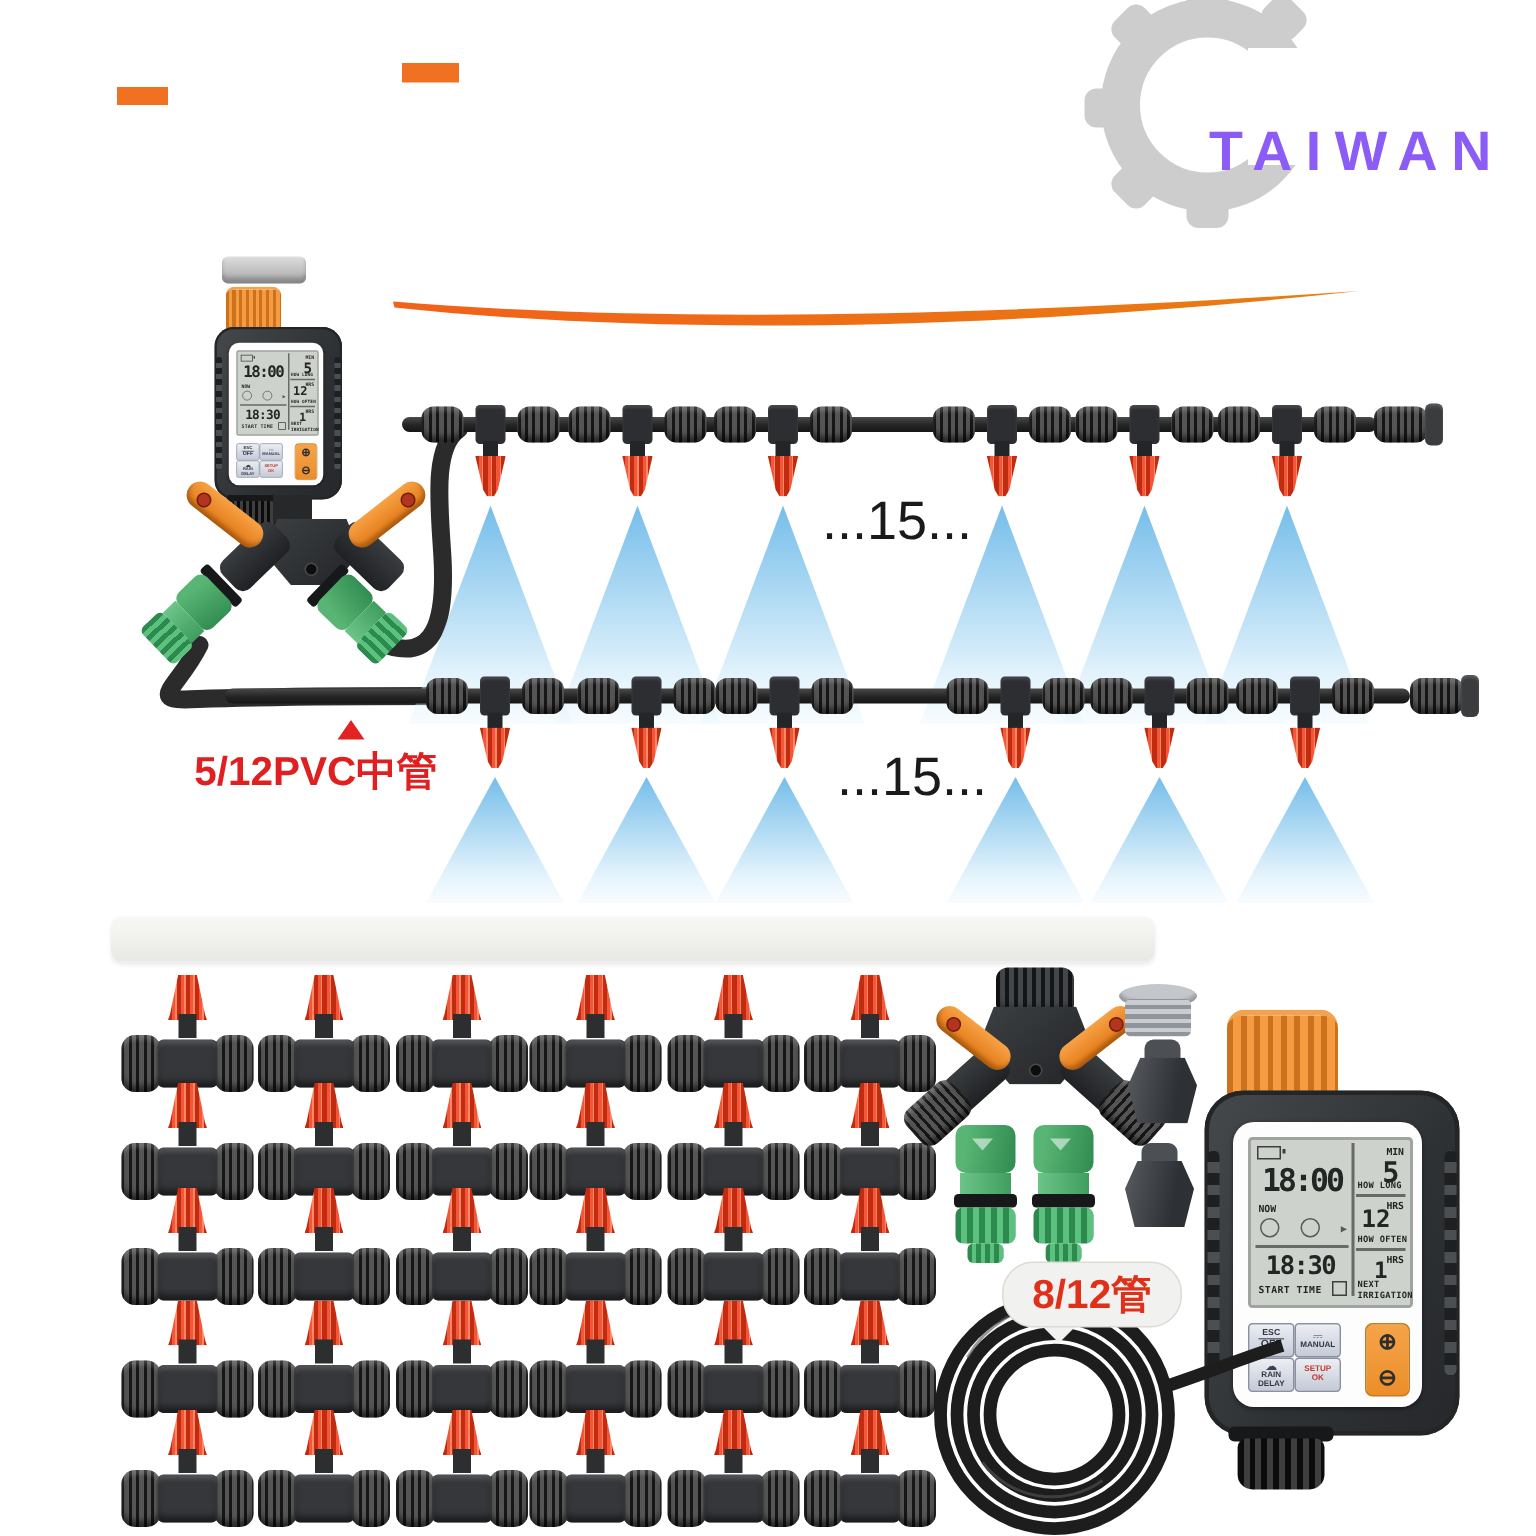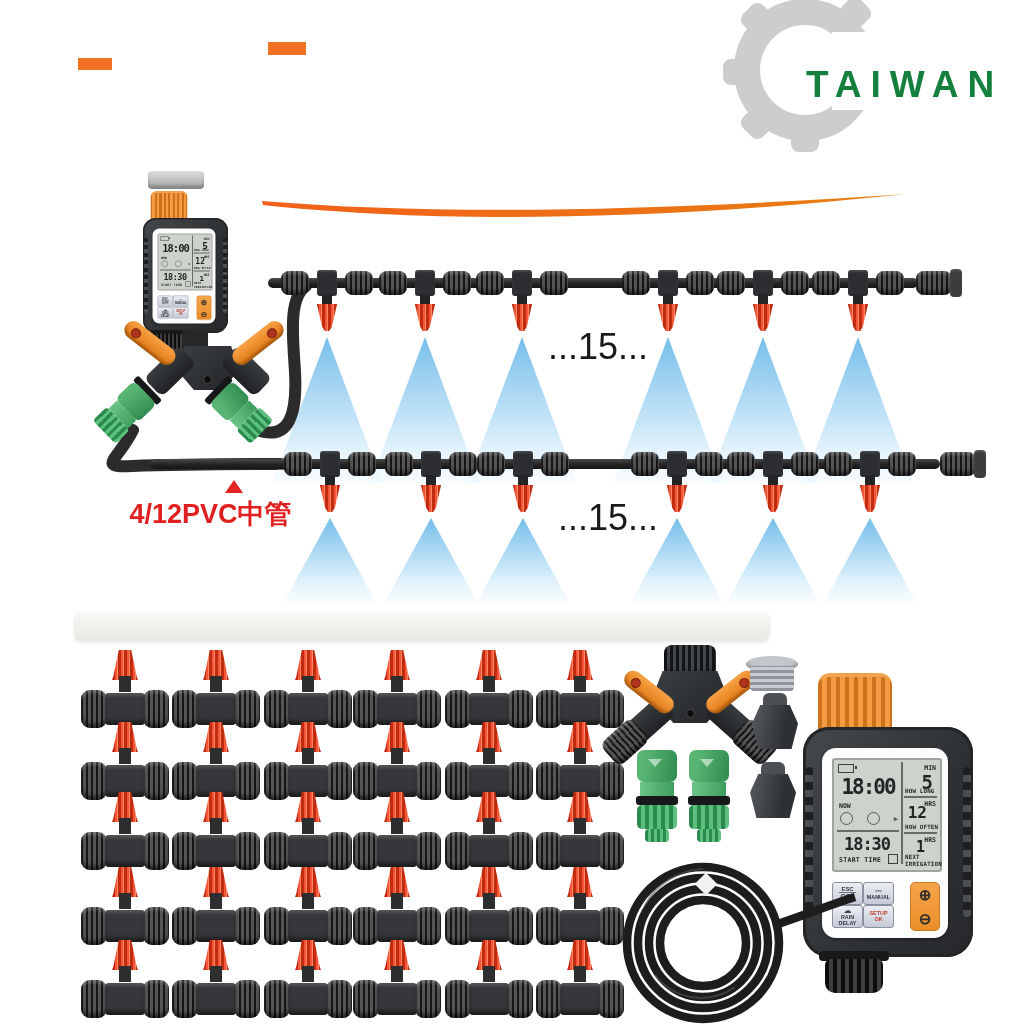--- a/index.html
+++ b/index.html
@@ -4,21 +4,21 @@
 <style>
   html,body{margin:0;padding:0;background:#fff;}
   #stage{position:relative;width:1024px;height:1024px;background:#ffffff;overflow:hidden;
          font-family:"Liberation Sans",sans-serif;}
   .abs{position:absolute;}
   
   .logo{left:14px;top:4px;font-size:70px;font-weight:900;color:#161616;letter-spacing:1px;line-height:1;}
   .logo-reg{font-size:20px;font-weight:700;vertical-align:28px;}
   .logo-bar{background:#f07122;}
   
-  .wm-text{left:806px;top:64px;font-size:37px;font-weight:700;letter-spacing:9px;color:#15803d;}
+  .wm-text{left:806px;top:80px;font-size:37px;font-weight:700;letter-spacing:9px;color:#8b5cf6;}
   
   .title{left:295px;top:126px;width:620px;text-align:center;font-size:54px;font-weight:900;color:#101010;}
   
   .gap-label{font-size:36px;color:#1a1a1a;font-weight:500;}
   .pipe-label{left:98px;top:496px;width:225px;text-align:center;font-size:27px;font-weight:700;color:#e02020;}
   .red-tri{left:225px;top:480px;width:0;height:0;border-left:9px solid transparent;border-right:9px solid transparent;border-bottom:13px solid #e32222;}
   
   .pipe{height:10px;background:linear-gradient(#4a4a4a,#242424 55%,#161616);border-radius:5px;}
   .rib{background:repeating-linear-gradient(90deg,#161616 0 2px,#555 2px 5px);
        box-shadow:inset 0 3px 3px rgba(255,255,255,.18),inset 0 -4px 4px rgba(0,0,0,.55);}
@@ -267,21 +267,21 @@
       </div>
       <div class="abs spray" style="left: 824px; top: 518px; width: 92px; height: 84px;"></div>
       <div class="abs" style="left: 940px; top: 452px; width: 50px; height: 28px;">
         <div class="abs rib cap-brl" style="left: 0px; top: 0px;"></div>
         <div class="abs cap-disc" style="left: 34px; top: -2px;"></div>
       </div>
     </div>
   <div class="abs gap-label" style="left:548px;top:326px">...15...</div>
   <div class="abs gap-label" style="left:558px;top:497px">...15...</div>
   <div class="abs red-tri"></div>
-  <div class="abs pipe-label">4/12PVC中管</div>
+  <div class="abs pipe-label">5/12PVC中管</div>
 
   <div class="abs shelf"></div>
 
   <div class="abs gray-disc"></div>
   <div class="abs" id="scene-timer" style="left:143px;top:191px;transform:scale(.5);transform-origin:0 0">
   <div class="abs timer">
     <div class="abs t-cap"></div>
     <div class="abs t-body">
       <div class="abs t-ribs" style="left:2px"></div>
       <div class="abs t-ribs" style="right:2px"></div>
@@ -760,14 +760,15 @@
       <circle cx="88" cy="88" r="54"></circle>
       <circle cx="88" cy="88" r="43"></circle>
       <path d="M160,70 C196,58 214,50 240,42"></path>
     </g>
     <g fill="none" stroke="#555" stroke-width="2" opacity=".6">
       <path d="M30,50 A70 70 0 0 1 88,14"></path>
       <path d="M40,120 A58 58 0 0 0 120,132"></path>
     </g>
   </svg>
   <div class="abs bubble-tail"></div>
+  <div class="abs bubble">8/12管</div>
 
 </div>
 
 </body></html>

